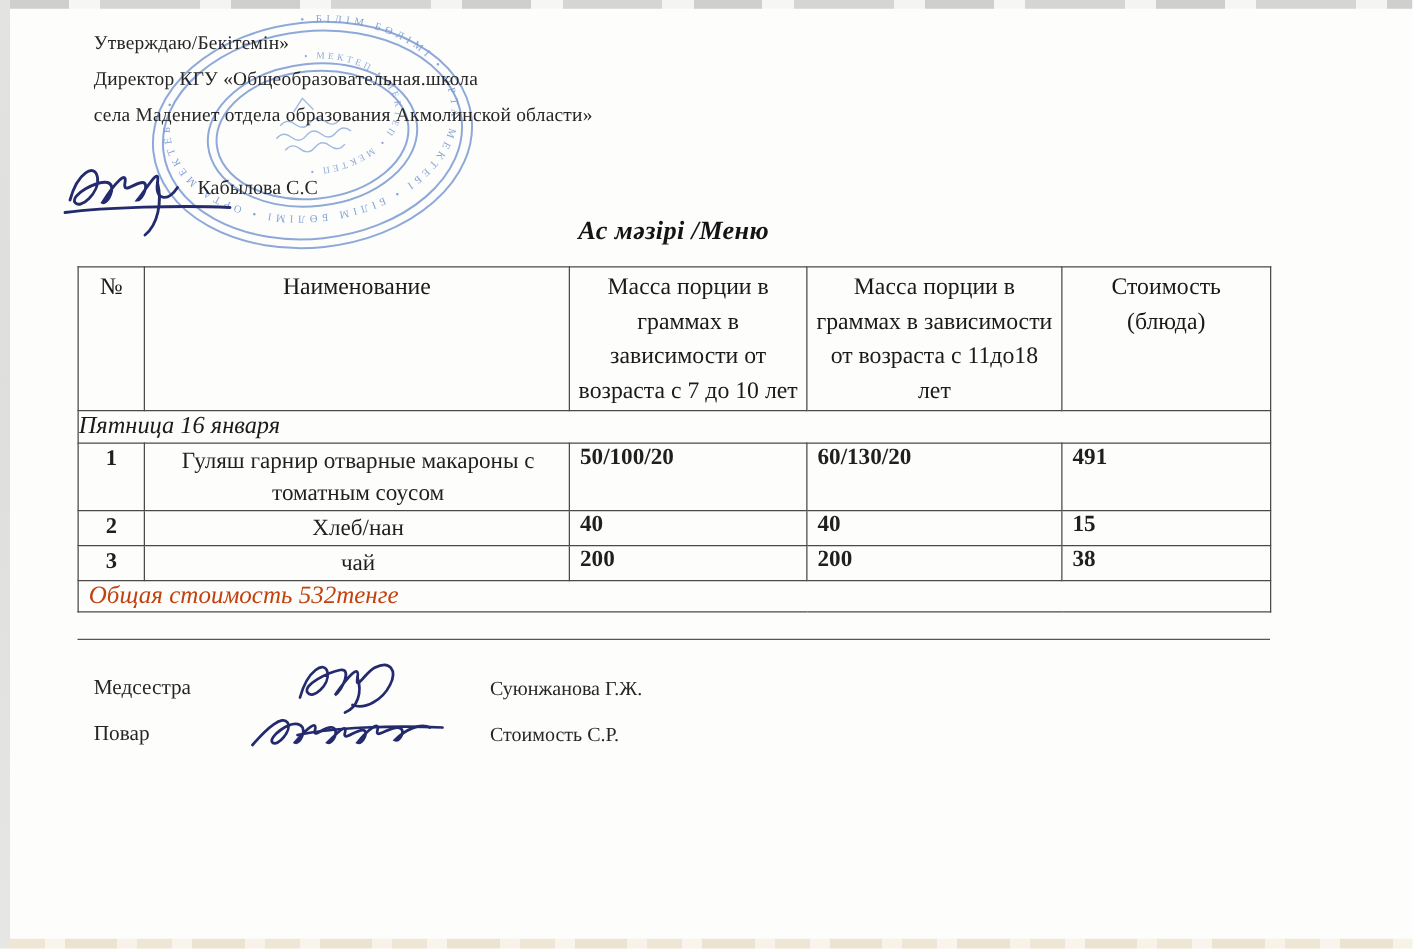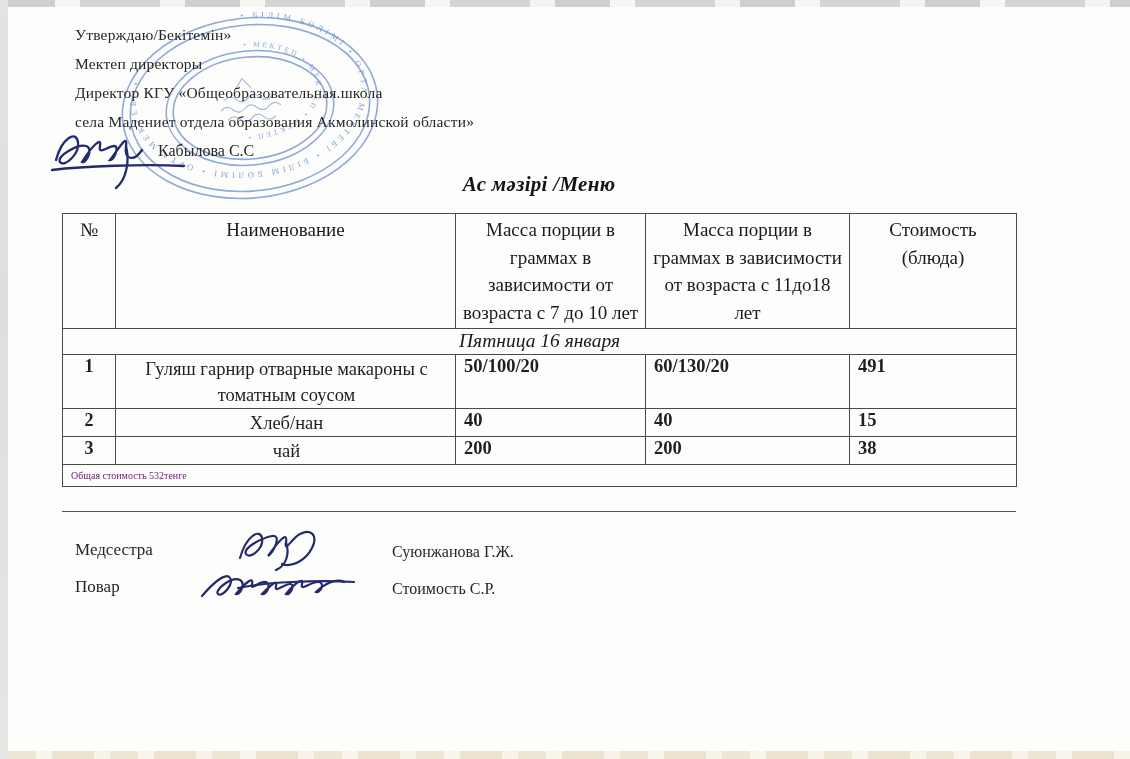--- a/index.html
+++ b/index.html
@@ -44,29 +44,29 @@
     border-collapse:collapse; table-layout:fixed;
   }
   table.menu th, table.menu td {
     border:1.5px solid #4a4a4a; overflow:hidden;
   }
   table.menu th {
     font-weight:400; font-size:19px; line-height:27.5px;
     text-align:center; vertical-align:top; padding:2px 6px; color:#1a1a1a;
   }
   td.day {
-    height:25px; font-style:italic; font-size:19.5px; text-align:center;
+    height:25px; font-style:italic; font-size:19.5px; text-align:left;
     padding:0 0 1px 0; color:#1a1a1a; line-height:24px;
   }
   td.num { font-weight:700; font-size:18px; text-align:center; vertical-align:top; padding-top:1px; }
   td.name { font-size:18.5px; padding:1px 6px 0 8px; vertical-align:top; line-height:26px;text-align:center; }
   td.val { font-weight:700; font-size:18.5px; padding:1px 6px 0 8px; vertical-align:top; }
   tr.r1 td { height:53px; }
   tr.r2 td, tr.r3 td { height:27px; }
-  td.total { height:22px; font-size:10px; padding:0 6px 1px 8px; color:#701a75; }
+  td.total { height:22px; font-size:20px; padding:0 6px 1px 8px; color:#c2410c;font-style:italic; }
   .bottom-line {
     position:absolute; left:62px; top:511px; width:954px; height:0;
     border-top:1.5px solid #565656;
   }
   
   .role { position:absolute; left:75px; font-size:17px; color:#262626; }
   .person { position:absolute; left:392px; font-size:16px; color:#262626; }
 </style>
 </head>
 <body>
@@ -97,21 +97,20 @@
         <path d="M120,92 q6,-6 12,0 t12,0 t12,0 t12,0"></path>
         <path d="M116,102 q6,-6 12,0 t12,0 t12,0 t12,0 t12,0"></path>
         <path d="M122,112 q6,-6 12,0 t12,0 t12,0 t12,0"></path>
         <path d="M132,82 l8,-10 l8,10"></path>
       </g>
     </g>
   </svg>
 
   <div class="approval">
     <div class="line">Утверждаю/Бекітемін»</div>
-    <div class="line">Мектеп директоры</div>
     <div class="line">Директор КГУ «Общеобразовательная.школа</div>
     <div class="line">села Мадениет отдела образования Акмолинской области»</div>
   </div>
   <div class="director-name">Кабылова С.С</div>
 
   <svg class="sig" style="left:48px; top:122px;" width="150" height="72" viewBox="0 0 150 72">
     <g fill="none" stroke="#232a6d" stroke-width="2.3" stroke-linecap="round">
       <path d="M8,38 C14,16 28,8 30,20 C32,32 16,46 12,40 C8,34 30,22 38,24 C46,26 38,42 34,40 C44,24 54,14 52,24 C50,34 60,24 66,24 C72,24 66,38 62,38 C70,28 80,10 78,24 C76,38 86,40 94,28"></path>
       <path d="M78,24 C82,40 78,58 68,66"></path>
       <path d="M4,48 C36,44 96,42 136,44"></path>

